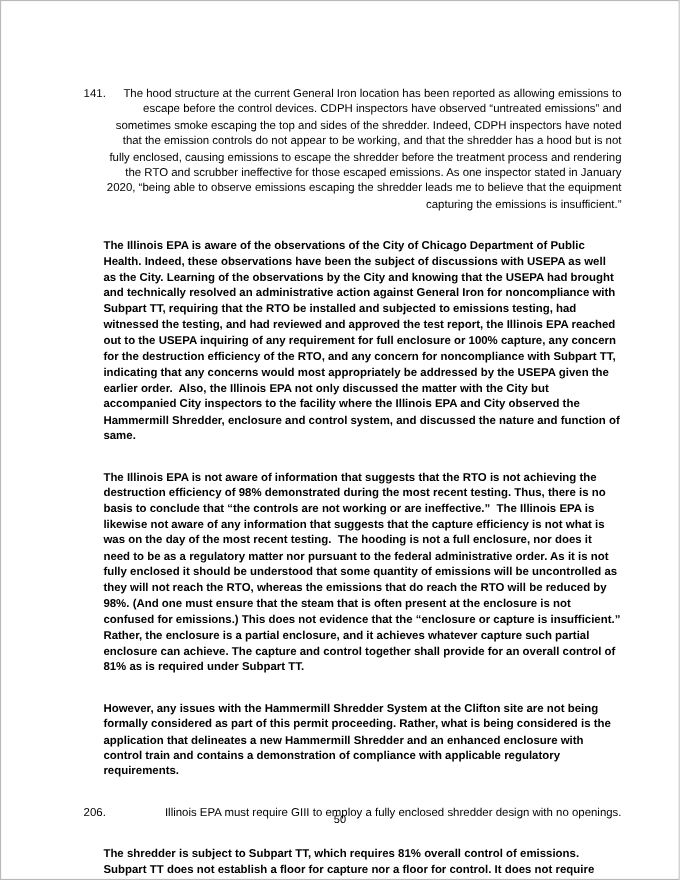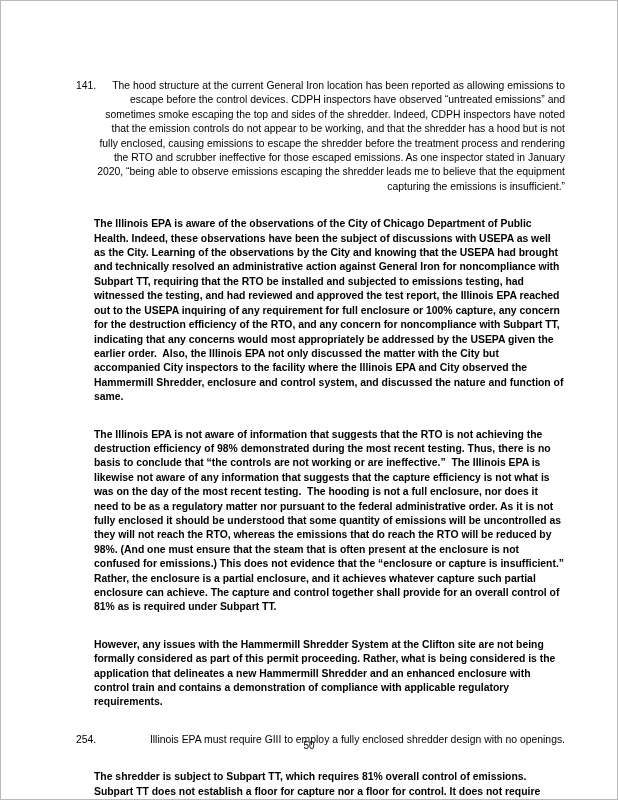--- a/index.html
+++ b/index.html
@@ -69,21 +69,21 @@
       <p class="comment-text">The hood structure at the current General Iron location has been reported as allowing emissions to escape before the control devices. CDPH inspectors have observed “untreated emissions” and sometimes smoke escaping the top and sides of the shredder. Indeed, CDPH inspectors have noted that the emission controls do not appear to be working, and that the shredder has a hood but is not fully enclosed, causing emissions to escape the shredder before the treatment process and rendering the RTO and scrubber ineffective for those escaped emissions. As one inspector stated in January 2020, “being able to observe emissions escaping the shredder leads me to believe that the equipment capturing the emissions is insufficient.”</p>
     </div>
 
     <p class="block response">The Illinois EPA is aware of the observations of the City of Chicago Department of Public Health. Indeed, these observations have been the subject of discussions with USEPA as well as the City. Learning of the observations by the City and knowing that the USEPA had brought and technically resolved an administrative action against General Iron for noncompliance with Subpart TT, requiring that the RTO be installed and subjected to emissions testing, had witnessed the testing, and had reviewed and approved the test report, the Illinois EPA reached out to the USEPA inquiring of any requirement for full enclosure or 100% capture, any concern for the destruction efficiency of the RTO, and any concern for noncompliance with Subpart TT, indicating that any concerns would most appropriately be addressed by the USEPA given the earlier order.  Also, the Illinois EPA not only discussed the matter with the City but accompanied City inspectors to the facility where the Illinois EPA and City observed the Hammermill Shredder, enclosure and control system, and discussed the nature and function of same.</p>
 
     <p class="block response">The Illinois EPA is not aware of information that suggests that the RTO is not achieving the destruction efficiency of 98% demonstrated during the most recent testing. Thus, there is no basis to conclude that “the controls are not working or are ineffective.”  The Illinois EPA is likewise not aware of any information that suggests that the capture efficiency is not what is was on the day of the most recent testing.  The hooding is not a full enclosure, nor does it need to be as a regulatory matter nor pursuant to the federal administrative order. As it is not fully enclosed it should be understood that some quantity of emissions will be uncontrolled as they will not reach the RTO, whereas the emissions that do reach the RTO will be reduced by 98%. (And one must ensure that the steam that is often present at the enclosure is not confused for emissions.) This does not evidence that the “enclosure or capture is insufficient.” Rather, the enclosure is a partial enclosure, and it achieves whatever capture such partial enclosure can achieve. The capture and control together shall provide for an overall control of 81% as is required under Subpart TT.</p>
 
     <p class="block response">However, any issues with the Hammermill Shredder System at the Clifton site are not being formally considered as part of this permit proceeding. Rather, what is being considered is the application that delineates a new Hammermill Shredder and an enhanced enclosure with control train and contains a demonstration of compliance with applicable regulatory requirements.</p>
 
     <div class="block numbered-item">
-      <span class="num">254.</span>
+      <span class="num">206.</span>
       <p class="comment-text">Illinois EPA must require GIII to employ a fully enclosed shredder design with no openings.</p>
     </div>
 
     <p class="block response">The shredder is subject to Subpart TT, which requires 81% overall control of emissions. Subpart TT does not establish a floor for capture nor a floor for control. It does not require 100% capture nor full enclosure nor does it require 100% control nor specify the control equipment to be utilized. As such, the Illinois EPA has no basis to require General III nor any other source subject to Subpart TT to install a total enclosure.</p>
 
   </div>
 
   <div class="footer">50</div>
 </div>
 

